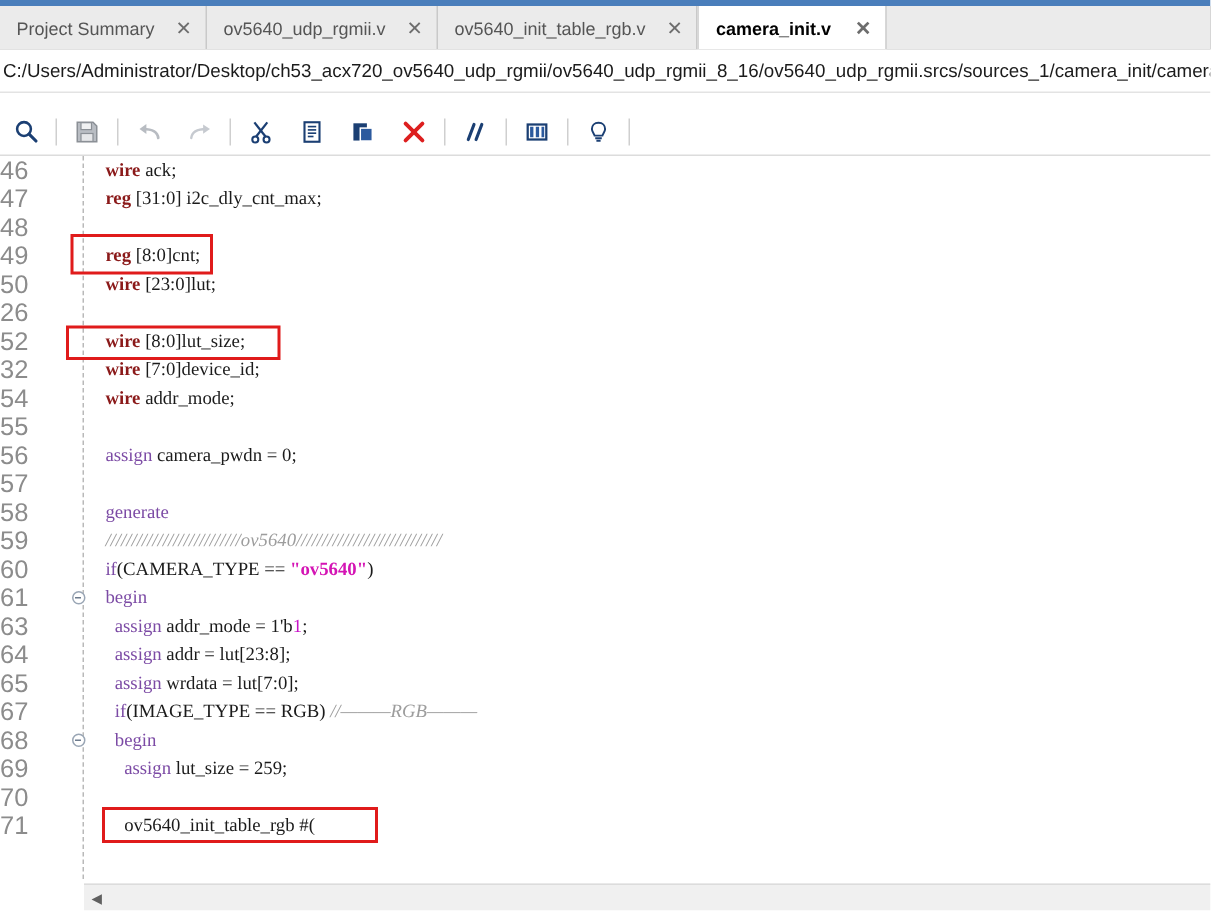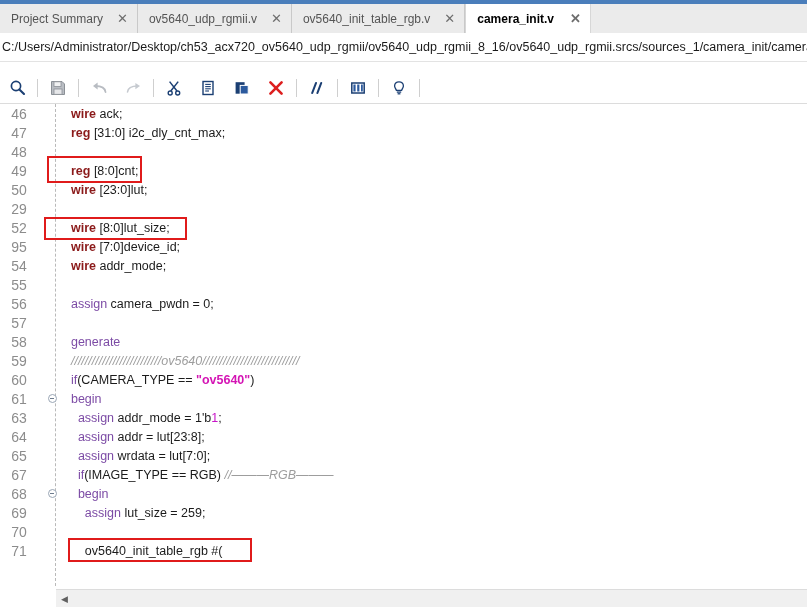--- a/index.html
+++ b/index.html
@@ -93,44 +93,44 @@
   }
 
   .code-line {
     position: relative;
     height: 19px;
     display: flex; align-items: center;
     font-family: "Liberation Mono", monospace;
     font-size: 12px;
   }
   .lineno {
-    width: 40px; text-align: center;
+    width: 40px; text-align: left;
     color: #8c8c8c;
     font-family: "Liberation Sans", sans-serif;
-    font-size: 14px;
+    font-size: 17px;
     padding-right: 2px;
     flex: 0 0 40px;
   }
   .foldcol {
     width: 24px; flex: 0 0 24px;
     display: flex; align-items: center; justify-content: center;
     position: relative;
   }
   .fold {
     width: 9px; height: 9px;
     border: 1px solid #9aa6b5; border-radius: 50%;
     position: relative; background: #fff;
   }
   .fold::before {
     content: ""; position: absolute; left: 1.5px; top: 3px;
     width: 4px; height: 1px; background: #6d7b8d;
   }
   .codetext {
     white-space: pre;
-    font-family: Liberation Sans, sans-serif;
+    font-family: Liberation Serif, serif;
     font-size: 12.5px;
     color: #1b1b1b;
     letter-spacing: 0px;
   }
 
   
   .kw   { color: #8b1a1a; font-weight: bold; }   
   .kw2  { color: #7c4ba5; }                       
   .num  { color: #c814c8; }
   .str  { color: #d414b4; font-weight: bold; }
@@ -313,31 +313,31 @@
           <div class="lineno">49</div>
           <div class="foldcol"></div>
           <div class="codetext">  <span class="kw">reg</span> [8:0]cnt;</div>
         </div>
         <div class="code-line">
           <div class="lineno">50</div>
           <div class="foldcol"></div>
           <div class="codetext">  <span class="kw">wire</span> [23:0]lut;</div>
         </div>
         <div class="code-line">
-          <div class="lineno">29</div>
+          <div class="lineno">26</div>
           <div class="foldcol"></div>
           <div class="codetext"></div>
         </div>
         <div class="code-line">
           <div class="lineno">52</div>
           <div class="foldcol"></div>
           <div class="codetext">  <span class="kw">wire</span> [8:0]lut_size;</div>
         </div>
         <div class="code-line">
-          <div class="lineno">95</div>
+          <div class="lineno">32</div>
           <div class="foldcol"></div>
           <div class="codetext">  <span class="kw">wire</span> [7:0]device_id;</div>
         </div>
         <div class="code-line">
           <div class="lineno">54</div>
           <div class="foldcol"></div>
           <div class="codetext">  <span class="kw">wire</span> addr_mode;</div>
         </div>
         <div class="code-line">
           <div class="lineno">55</div>

